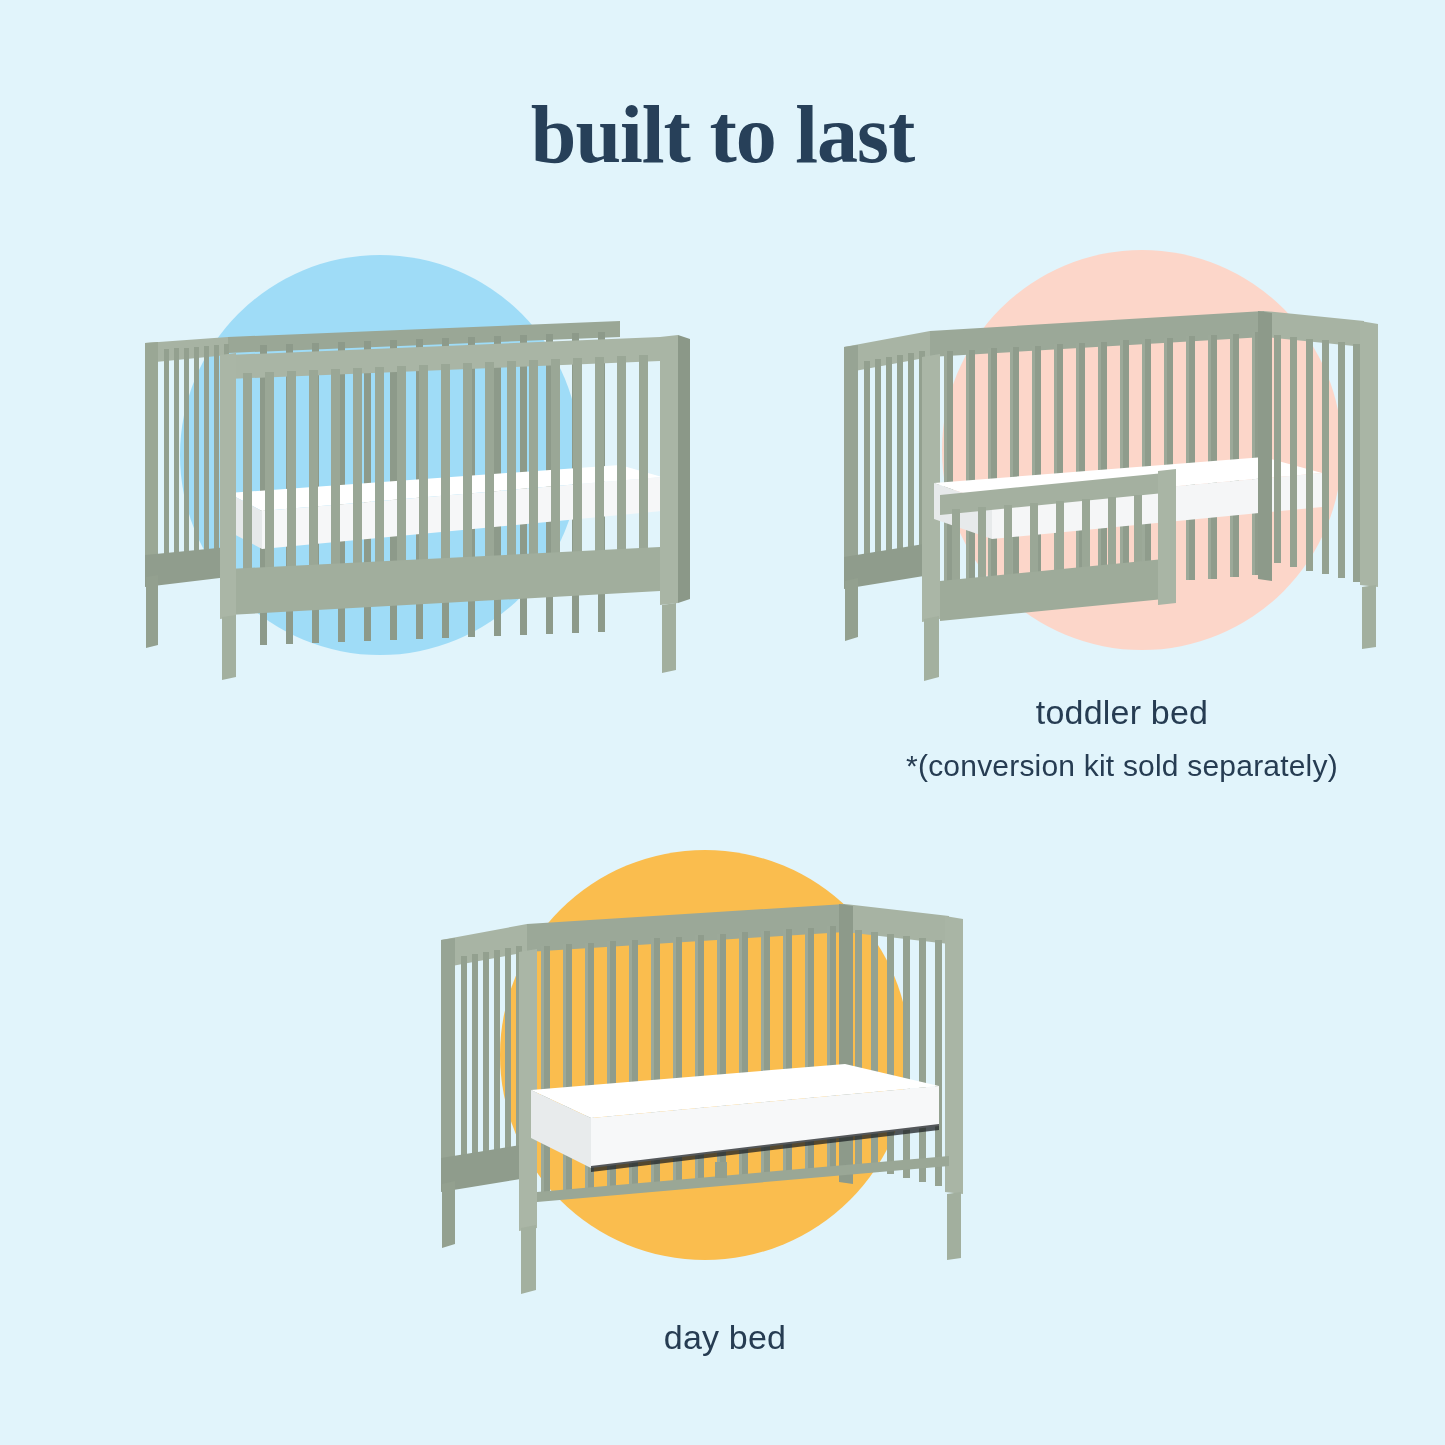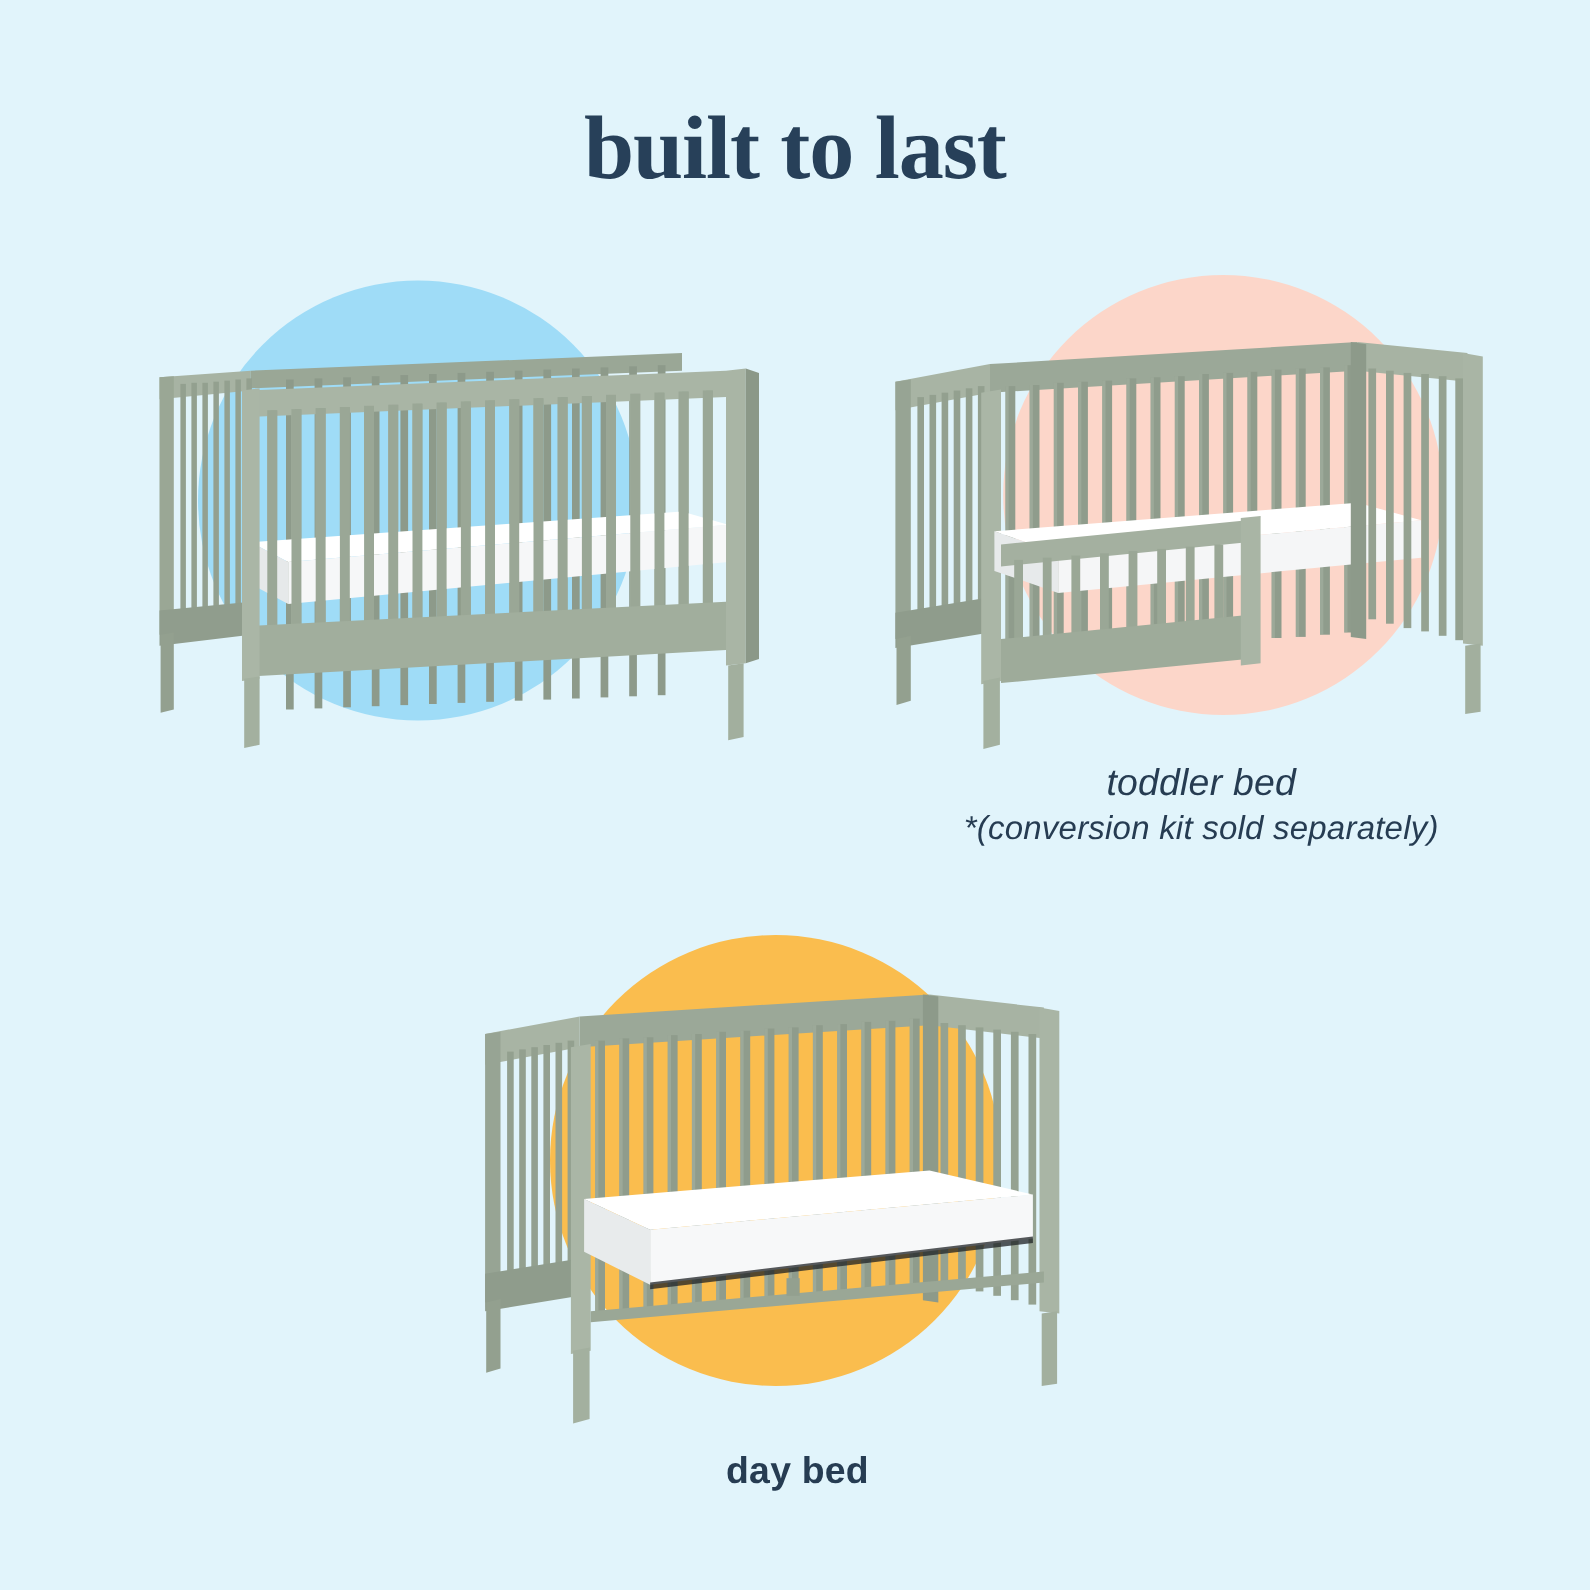--- a/index.html
+++ b/index.html
@@ -20,42 +20,42 @@
     font-weight:bold;
     font-size:82px;
     letter-spacing:-1px;
     color:#274059;
     line-height:1.05;
   }
 
   
   .panel{position:absolute;}
   #panel-crib    {left:110px; top:225px; width:620px; height:540px;}
-  #panel-toddler {left:782px; top:225px; width:620px; height:540px;font-style:italic;}
+  #panel-toddler {left:812px; top:225px; width:620px; height:540px;}
   #panel-daybed  {left:415px; top:840px; width:620px; height:560px;}
 
   .art{position:relative;width:620px;height:450px;}
   .art svg{position:absolute;left:0;top:0;width:620px;height:450px;overflow:visible;}
 
   .caption{
     position:absolute;left:0;width:620px;
     text-align:center;
     color:#263c52;
     font-size:34px;
     font-weight:300;
     letter-spacing:.2px;
   }
   .caption.sub{
     font-size:30px;
-    margin-top:0;
+    margin-top:12px;
   }
   #cap-crib     {top:468px;}
   #cap-toddler  {top:468px;}
   #cap-toddler-sub{top:512px;}
-  #cap-daybed   {top:478px;font-weight:bold;}
+  #cap-daybed   {top:478px;}
 </style>
 </head>
 <body>
 
 <div class="page">
 
   <div class="title">built to last</div>
 
   <div class="panel" id="panel-crib">
     <div class="art">

